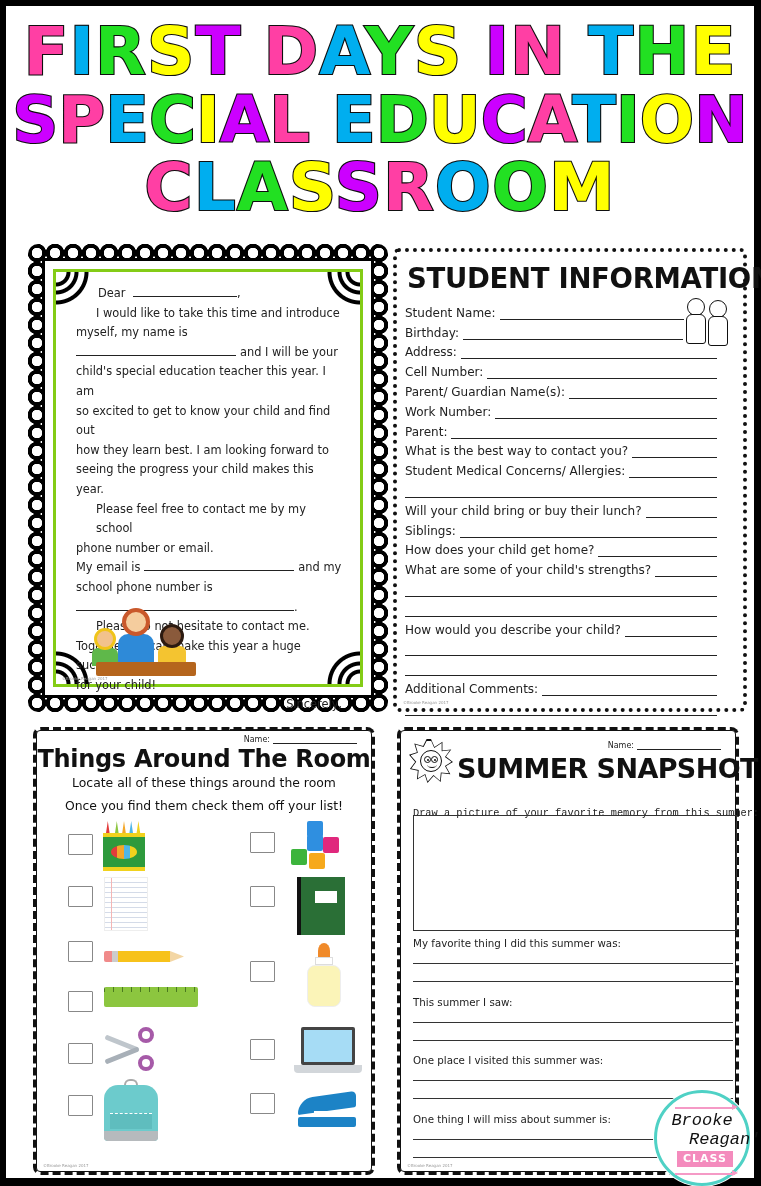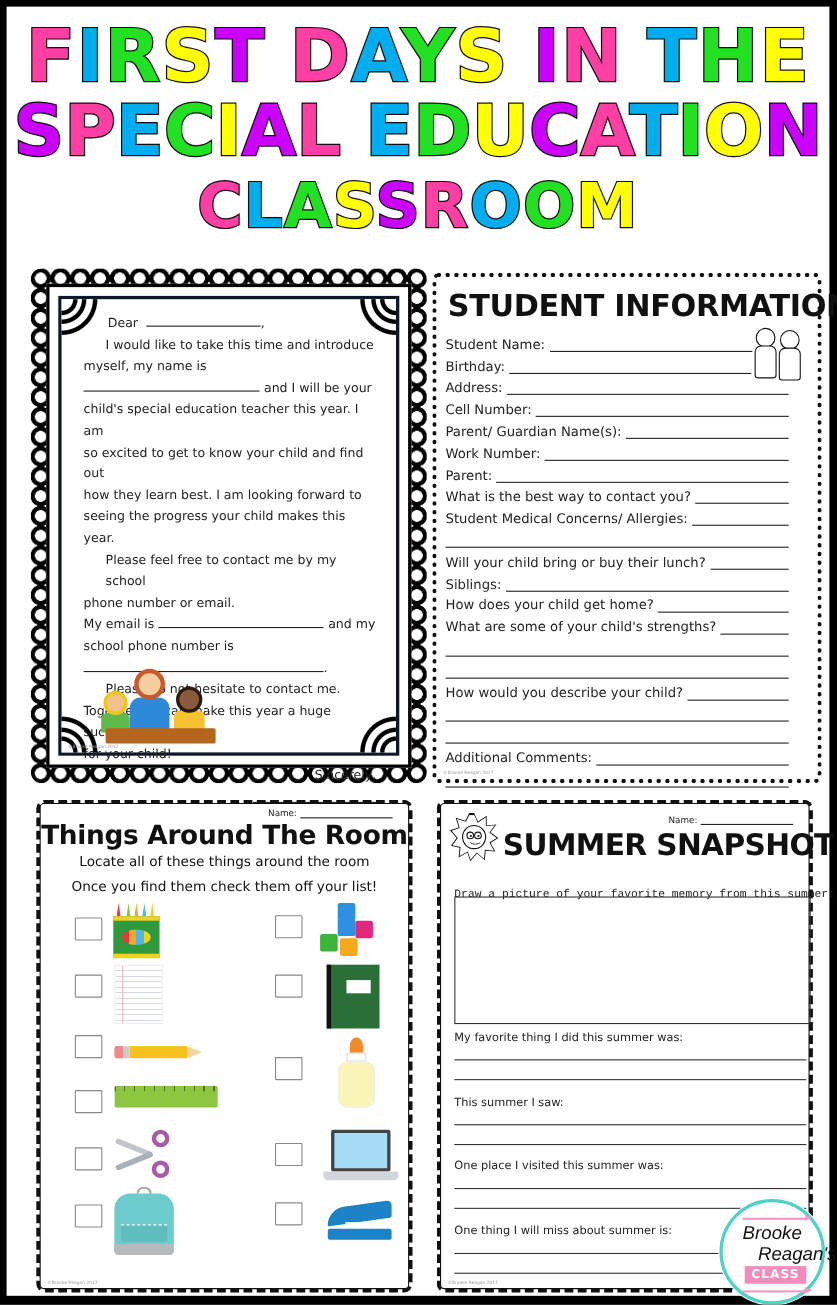--- a/index.html
+++ b/index.html
@@ -7,35 +7,35 @@
   body { font-family: "DejaVu Sans", sans-serif; color: #111; position: relative; }
 
   .page { position: absolute; left: 6px; top: 6px; width: 748px; height: 1172px; background: #fff; }
 
   
   .title { position: absolute; left: 0; top: 12px; width: 100%; text-align: center; }
   .title-line { display: block; font-family: "DejaVu Sans", sans-serif; font-weight: bold;
     line-height: 68px; letter-spacing: 1px; white-space: nowrap; }
   .title-line.l1 { font-size: 66px; }
   .title-line.l2 { font-size: 64px; letter-spacing: 0; }
-  .title-line.l3 { font-size: 56px; }
+  .title-line.l3 { font-size: 66px; }
   .title-line span { -webkit-text-stroke: 2.2px #111; paint-order: stroke fill;
     text-shadow: 0 0 1px #000; }
   .title-line .sp { display: inline-block; width: 22px; }
 
   
   .letter-card { position: absolute; left: 22px; top: 238px; width: 360px; height: 468px; }
   .letter-scallop { position: absolute; inset: 0; border-radius: 10px;
     background:
       radial-gradient(circle at 50% 50%, #fff 0 5px, #000 5.5px 9px, transparent 9.5px) 0 0/18px 18px;
   }
   .letter-outer { position: absolute; left: 14px; top: 14px; right: 14px; bottom: 14px;
     background: #fff; border: 3px solid #000; }
   .letter-inner { position: absolute; left: 8px; top: 8px; right: 8px; bottom: 8px;
-    border: 3px solid #0f172a; background: #fff; }
+    border: 3px solid #84cc16; background: #fff; }
   .corner-deco { position: absolute; width: 40px; height: 40px; }
   .corner-deco.tl { left: 0; top: 0; border-bottom-right-radius: 40px;
     background: radial-gradient(circle at 0 0, #fff 0 10px, #000 11px 14px, #fff 15px 18px, #000 19px 22px, #fff 23px 28px, #000 29px 32px, transparent 33px); }
   .corner-deco.tr { right: 0; top: 0;
     background: radial-gradient(circle at 100% 0, #fff 0 10px, #000 11px 14px, #fff 15px 18px, #000 19px 22px, #fff 23px 28px, #000 29px 32px, transparent 33px); }
   .corner-deco.bl { left: 0; bottom: 0;
     background: radial-gradient(circle at 0 100%, #fff 0 10px, #000 11px 14px, #fff 15px 18px, #000 19px 22px, #fff 23px 28px, #000 29px 32px, transparent 33px); }
   .corner-deco.br { right: 0; bottom: 0;
     background: radial-gradient(circle at 100% 100%, #fff 0 10px, #000 11px 14px, #fff 15px 18px, #000 19px 22px, #fff 23px 28px, #000 29px 32px, transparent 33px); }
 
@@ -141,21 +141,21 @@
   .summer-title { position: absolute; left: 56px; top: 22px; font-size: 27px; font-weight: bold; color: #111; letter-spacing: -0.6px; white-space: nowrap; }
   .summer-prompt { position: absolute; left: 12px; font-size: 10.3px; color: #222; white-space: nowrap; }
   .draw-box { position: absolute; left: 12px; top: 84px; width: 324px; height: 116px; border: 1.5px solid #333; }
   .answer-line { position: absolute; left: 12px; width: 320px; border-bottom: 1px solid #333; }
 
   
   .logo { position: absolute; left: 648px; top: 1084px; width: 96px; height: 96px; border-radius: 50%;
     background: #fff; border: 3px solid #4fd1c5; box-shadow: 0 0 0 1px #fff; }
   .logo .arrow { position: absolute; left: 18px; width: 60px; height: 1.5px; background: #f59ac6; }
   .logo .arrow::after { content: ""; position: absolute; right: -3px; top: -3px; border-left: 6px solid #f59ac6; border-top: 3.5px solid transparent; border-bottom: 3.5px solid transparent; }
-  .logo .script { position: absolute; left: 0; right: 0; text-align: center; font-family: Liberation Sans, sans-serif; font-style: italic; color: #111; }
+  .logo .script { position: absolute; left: 0; right: 0; text-align: center; font-family: Liberation Mono, monospace; font-style: italic; color: #111; }
   .logo .banner { position: absolute; left: 20px; top: 58px; width: 56px; height: 16px; background: #f48bbd; color: #fff;
     font-size: 11px; font-weight: bold; text-align: center; line-height: 16px; letter-spacing: 1px; }
 </style>
 </head>
 <body>
 
 <div class="page">
 
   <div class="title">
     <div class="title-line l1"><span style="color: rgb(255, 63, 164);">F</span><span style="color: rgb(0, 174, 239);">I</span><span style="color: rgb(34, 224, 34);">R</span><span style="color: rgb(255, 255, 0);">S</span><span style="color: rgb(204, 0, 255);">T</span><span class="sp"></span><span style="color: rgb(255, 63, 164);">D</span><span style="color: rgb(0, 174, 239);">A</span><span style="color: rgb(34, 224, 34);">Y</span><span style="color: rgb(255, 255, 0);">S</span><span class="sp"></span><span style="color: rgb(204, 0, 255);">I</span><span style="color: rgb(255, 63, 164);">N</span><span class="sp"></span><span style="color: rgb(0, 174, 239);">T</span><span style="color: rgb(34, 224, 34);">H</span><span style="color: rgb(255, 255, 0);">E</span></div>

